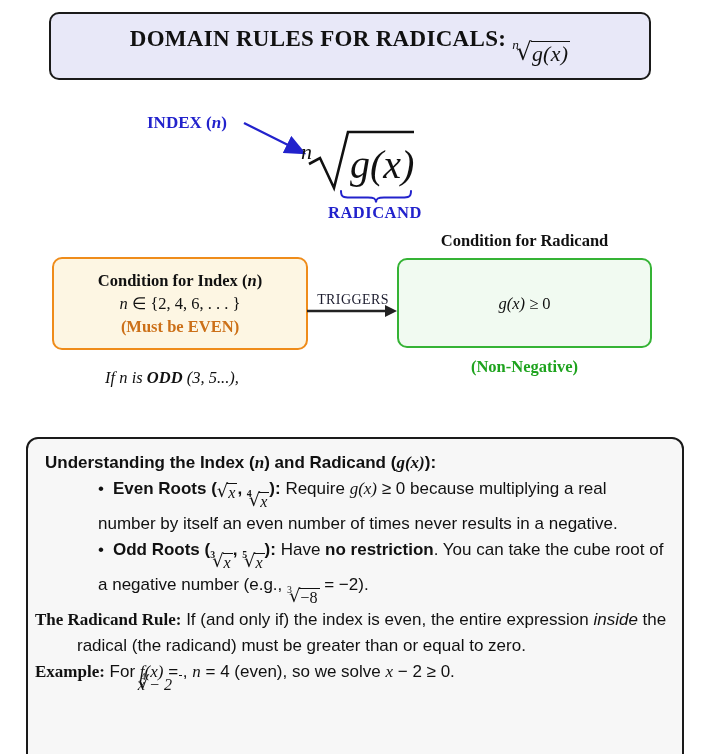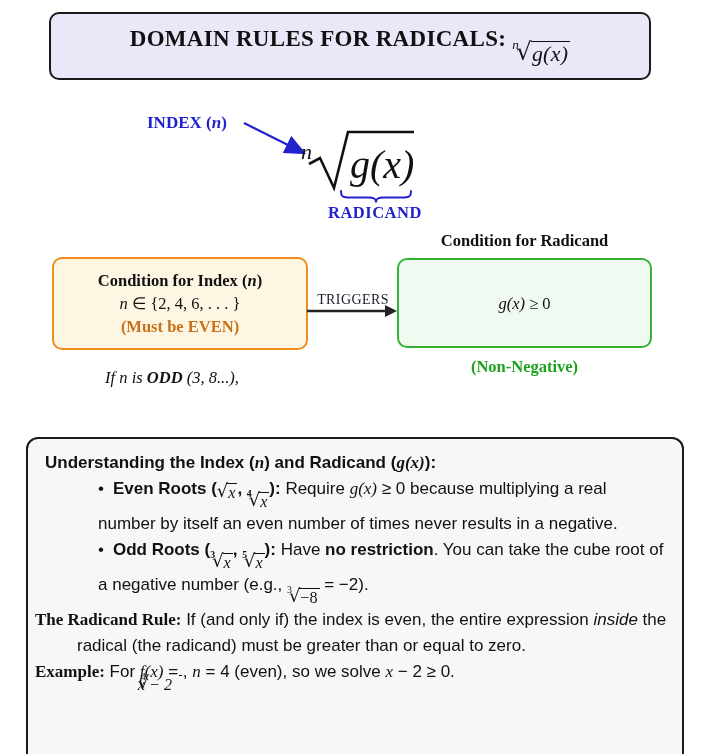--- a/index.html
+++ b/index.html
@@ -117,21 +117,21 @@
     <polygon points="79,3 91,9 79,15" fill="#222"></polygon>
   </svg>
 
   <div class="cond-box cond-green">
     <div class="box-title">Condition for Radicand</div>
     <div class="box-math"><span class="i">g(x)</span><span> ≥ 0</span></div>
     <div class="box-note">(Non-Negative)</div>
   </div>
 
   <div class="odd-note">
-    <div><span>If n is </span><span class="b">ODD</span><span> (3, 8...),</span></div>
+    <div><span>If n is </span><span class="b">ODD</span><span> (3, 5...),</span></div>
   </div>
 
   <div class="info-box">
     <div>
         <div class="para plain"><span class="sb">Understanding the Index (</span><span class="mib">n</span><span class="sb">) and Radicand (</span><span class="mib">g(x)</span><span class="sb">):</span></div>
         <div class="para bullet"><span class="sb">Even Roots (</span><span class="rad sb">
             <span class="rad-s">√</span>
             <span class="rad-c it">x</span>
           </span><span class="sb">, </span><span class="rad sb">
             <sup class="rad-i">4</sup>

